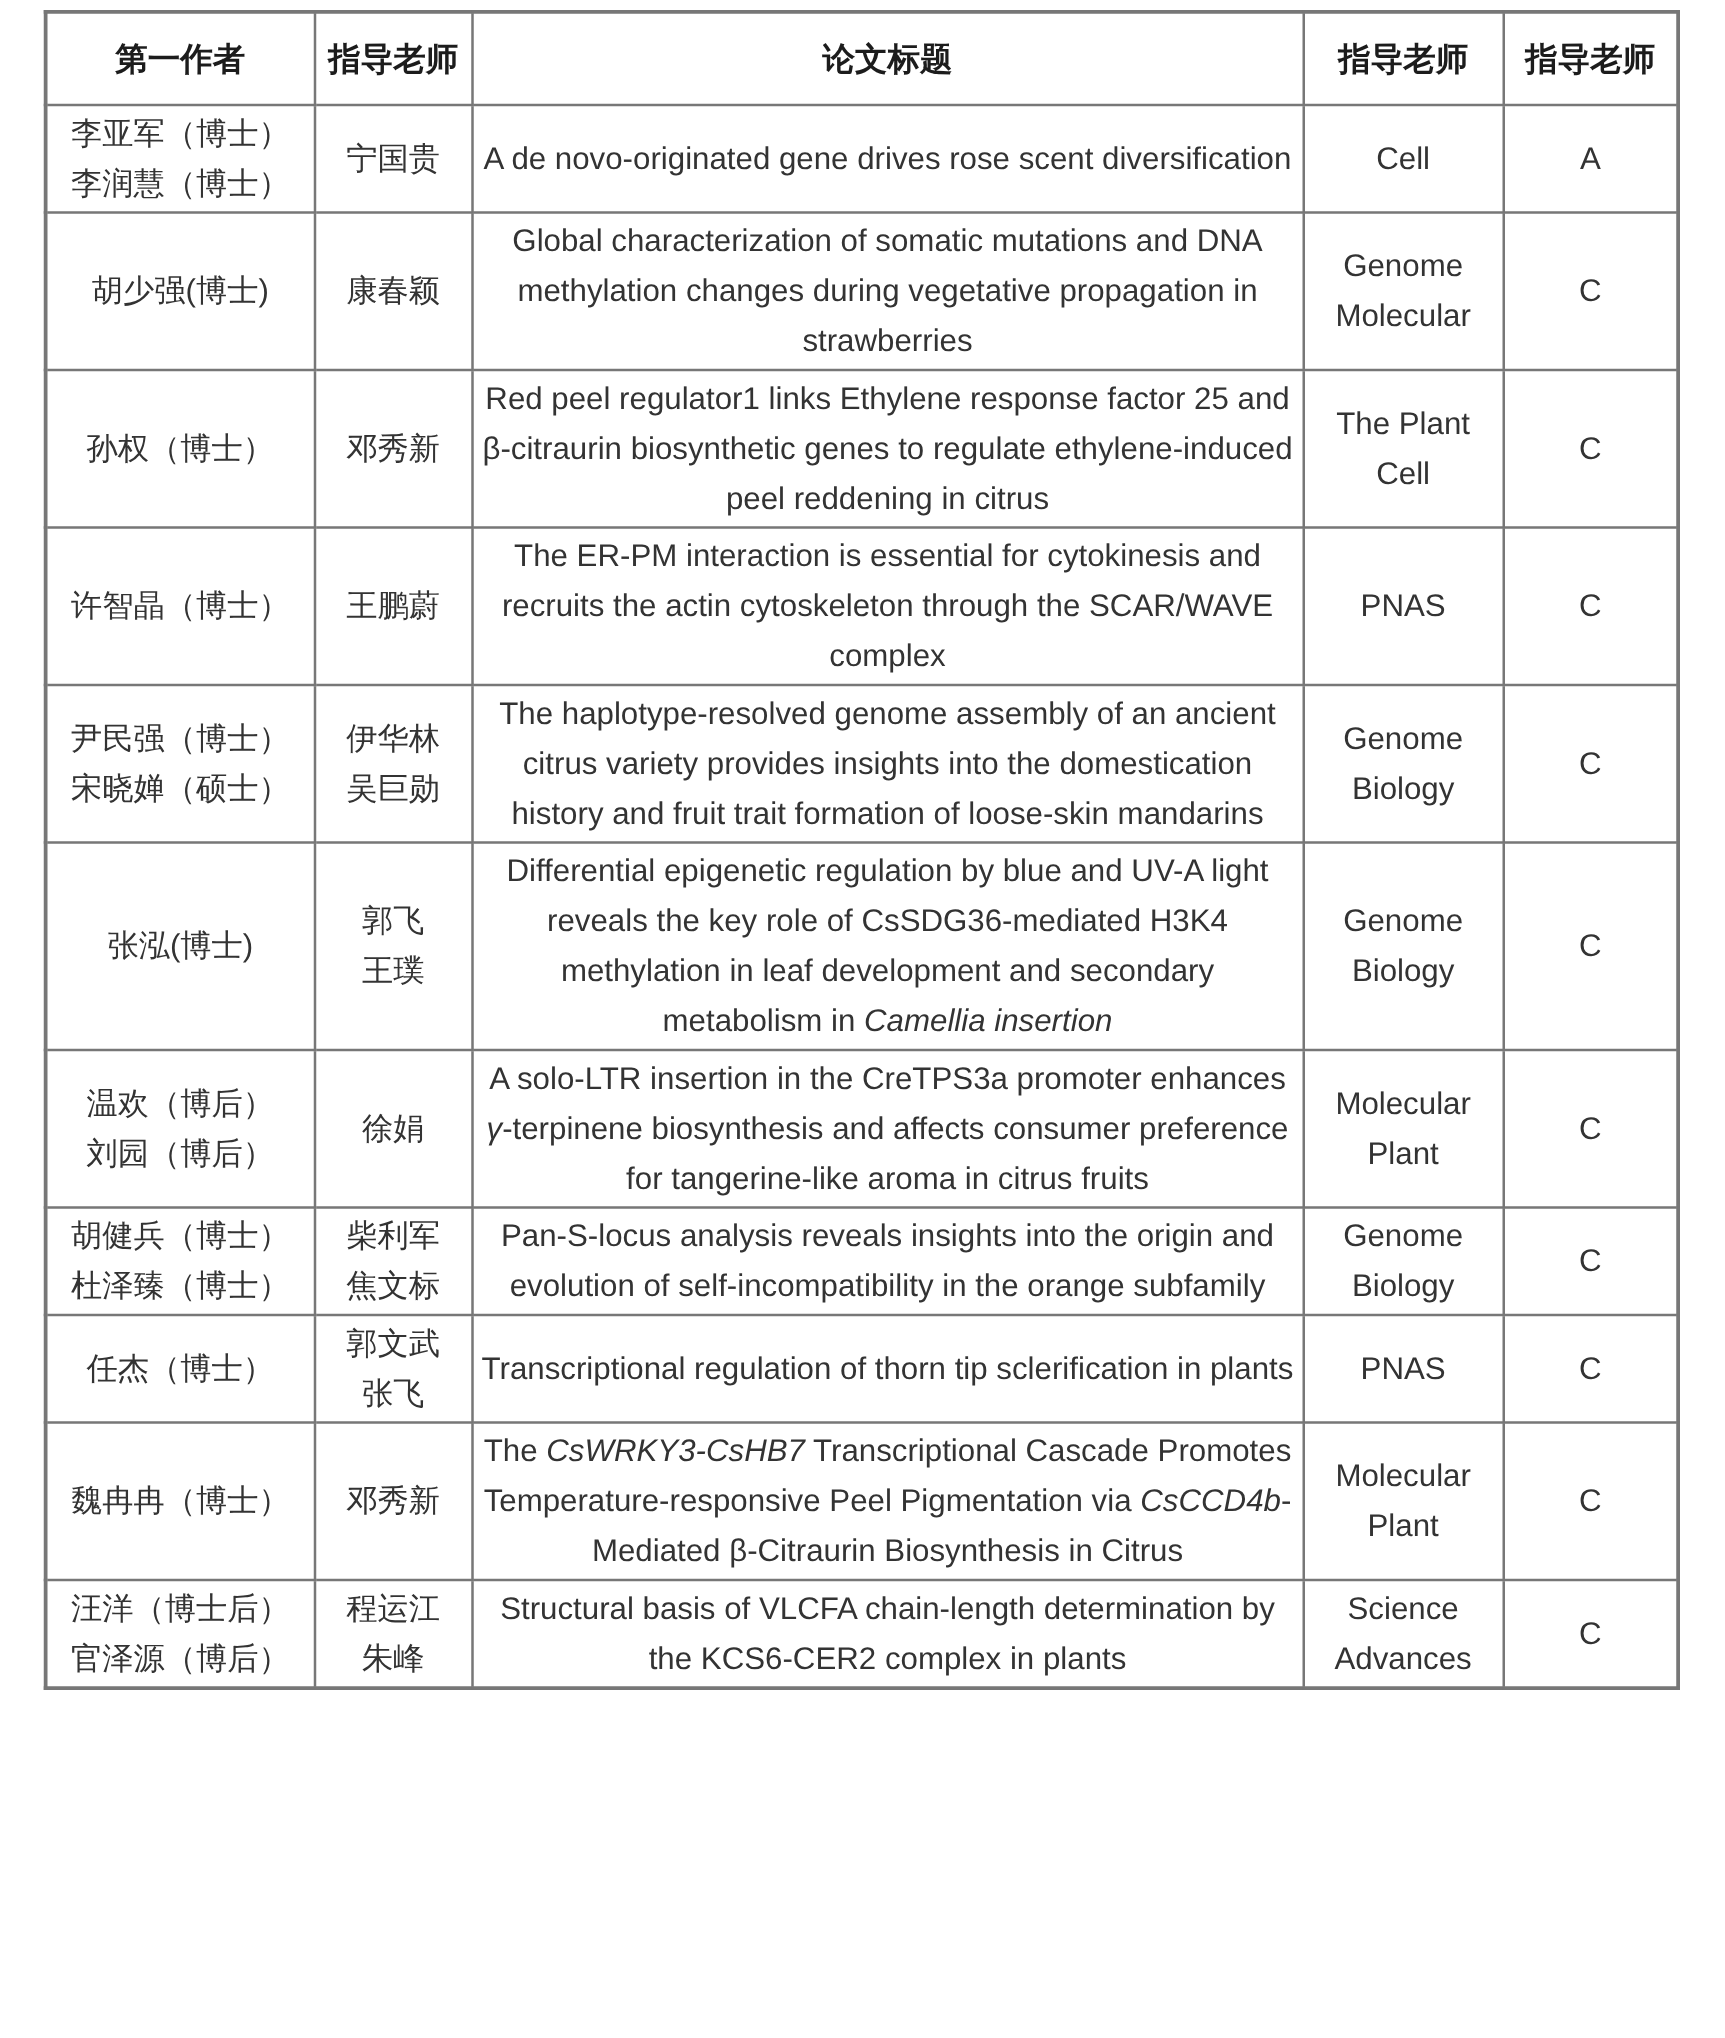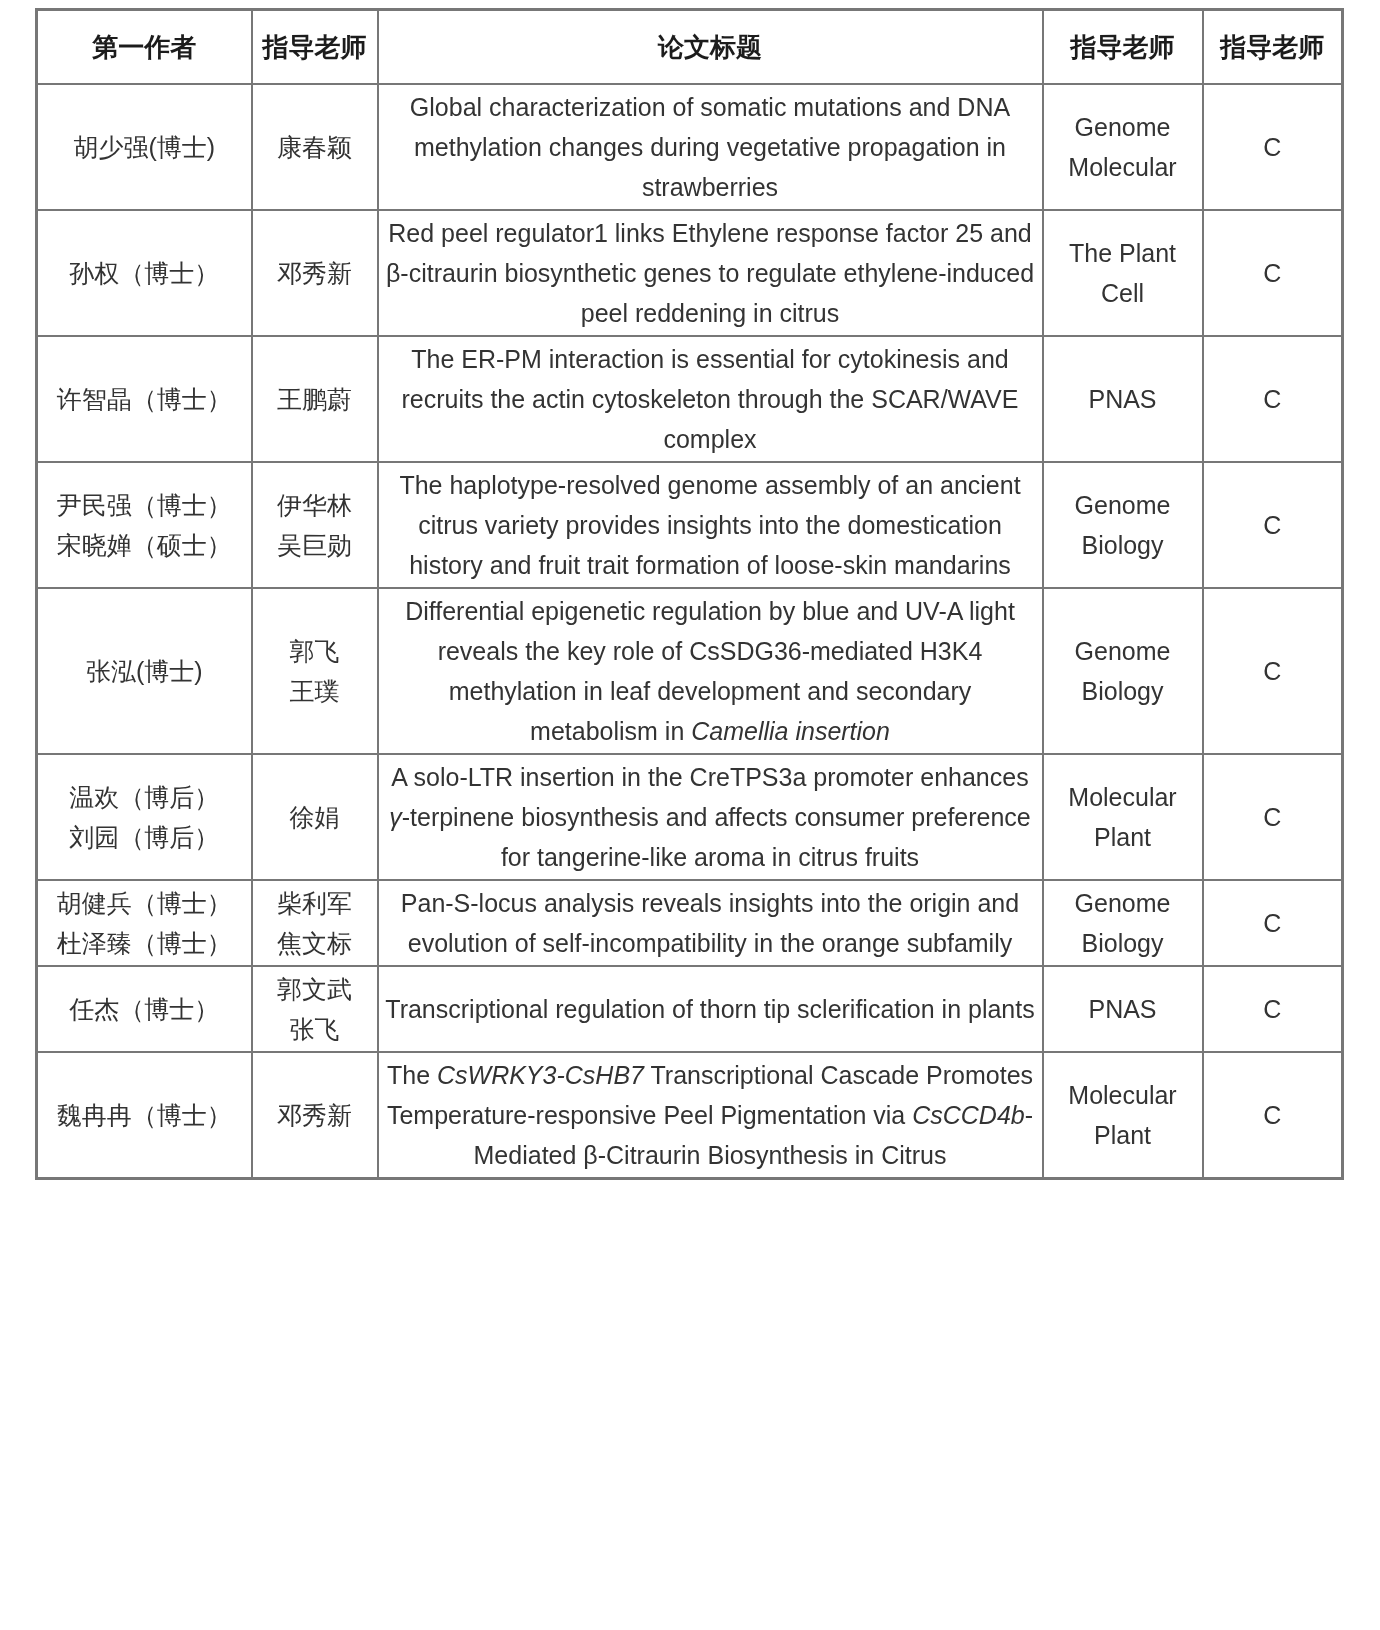--- a/index.html
+++ b/index.html
@@ -74,20 +74,32 @@
         <th>第一作者</th>
         <th>指导老师</th>
         <th>论文标题</th>
         <th>指导老师</th>
         <th>指导老师</th>
       </tr>
     </thead>
     <tbody>
         <tr>
           <td>
+            <div class="author-line">李亚军（博士）</div>
+            <div class="author-line">李润慧（博士）</div>
+          </td>
+          <td>
+            <div class="advisor-line">宁国贵</div>
+          </td>
+          <td class="title-cell"><span>A de novo-originated gene drives rose scent diversification</span></td>
+          <td>Cell</td>
+          <td>A</td>
+        </tr>
+        <tr>
+          <td>
             <div class="author-line">胡少强(博士)</div>
           </td>
           <td>
             <div class="advisor-line">康春颖</div>
           </td>
           <td class="title-cell"><span>Global characterization of somatic mutations and DNA methylation changes during vegetative propagation in strawberries</span></td>
           <td>Genome Molecular</td>
           <td>C</td>
         </tr>
         <tr>
@@ -176,17 +188,30 @@
         </tr>
         <tr>
           <td>
             <div class="author-line">魏冉冉（博士）</div>
           </td>
           <td>
             <div class="advisor-line">邓秀新</div>
           </td>
           <td class="title-cell"><span>The </span><i>CsWRKY3-CsHB7</i><span> Transcriptional Cascade Promotes Temperature-responsive Peel Pigmentation via </span><i>CsCCD4b</i><span>-Mediated β-Citraurin Biosynthesis in Citrus</span></td>
           <td>Molecular Plant</td>
+          <td>C</td>
+        </tr>
+        <tr>
+          <td>
+            <div class="author-line">汪洋（博士后）</div>
+            <div class="author-line">官泽源（博后）</div>
+          </td>
+          <td>
+            <div class="advisor-line">程运江</div>
+            <div class="advisor-line">朱峰</div>
+          </td>
+          <td class="title-cell"><span>Structural basis of VLCFA chain-length determination by the KCS6-CER2 complex in plants</span></td>
+          <td>Science Advances</td>
           <td>C</td>
         </tr>
       </tbody>
   </table>
 </div>
 
 </body></html>

